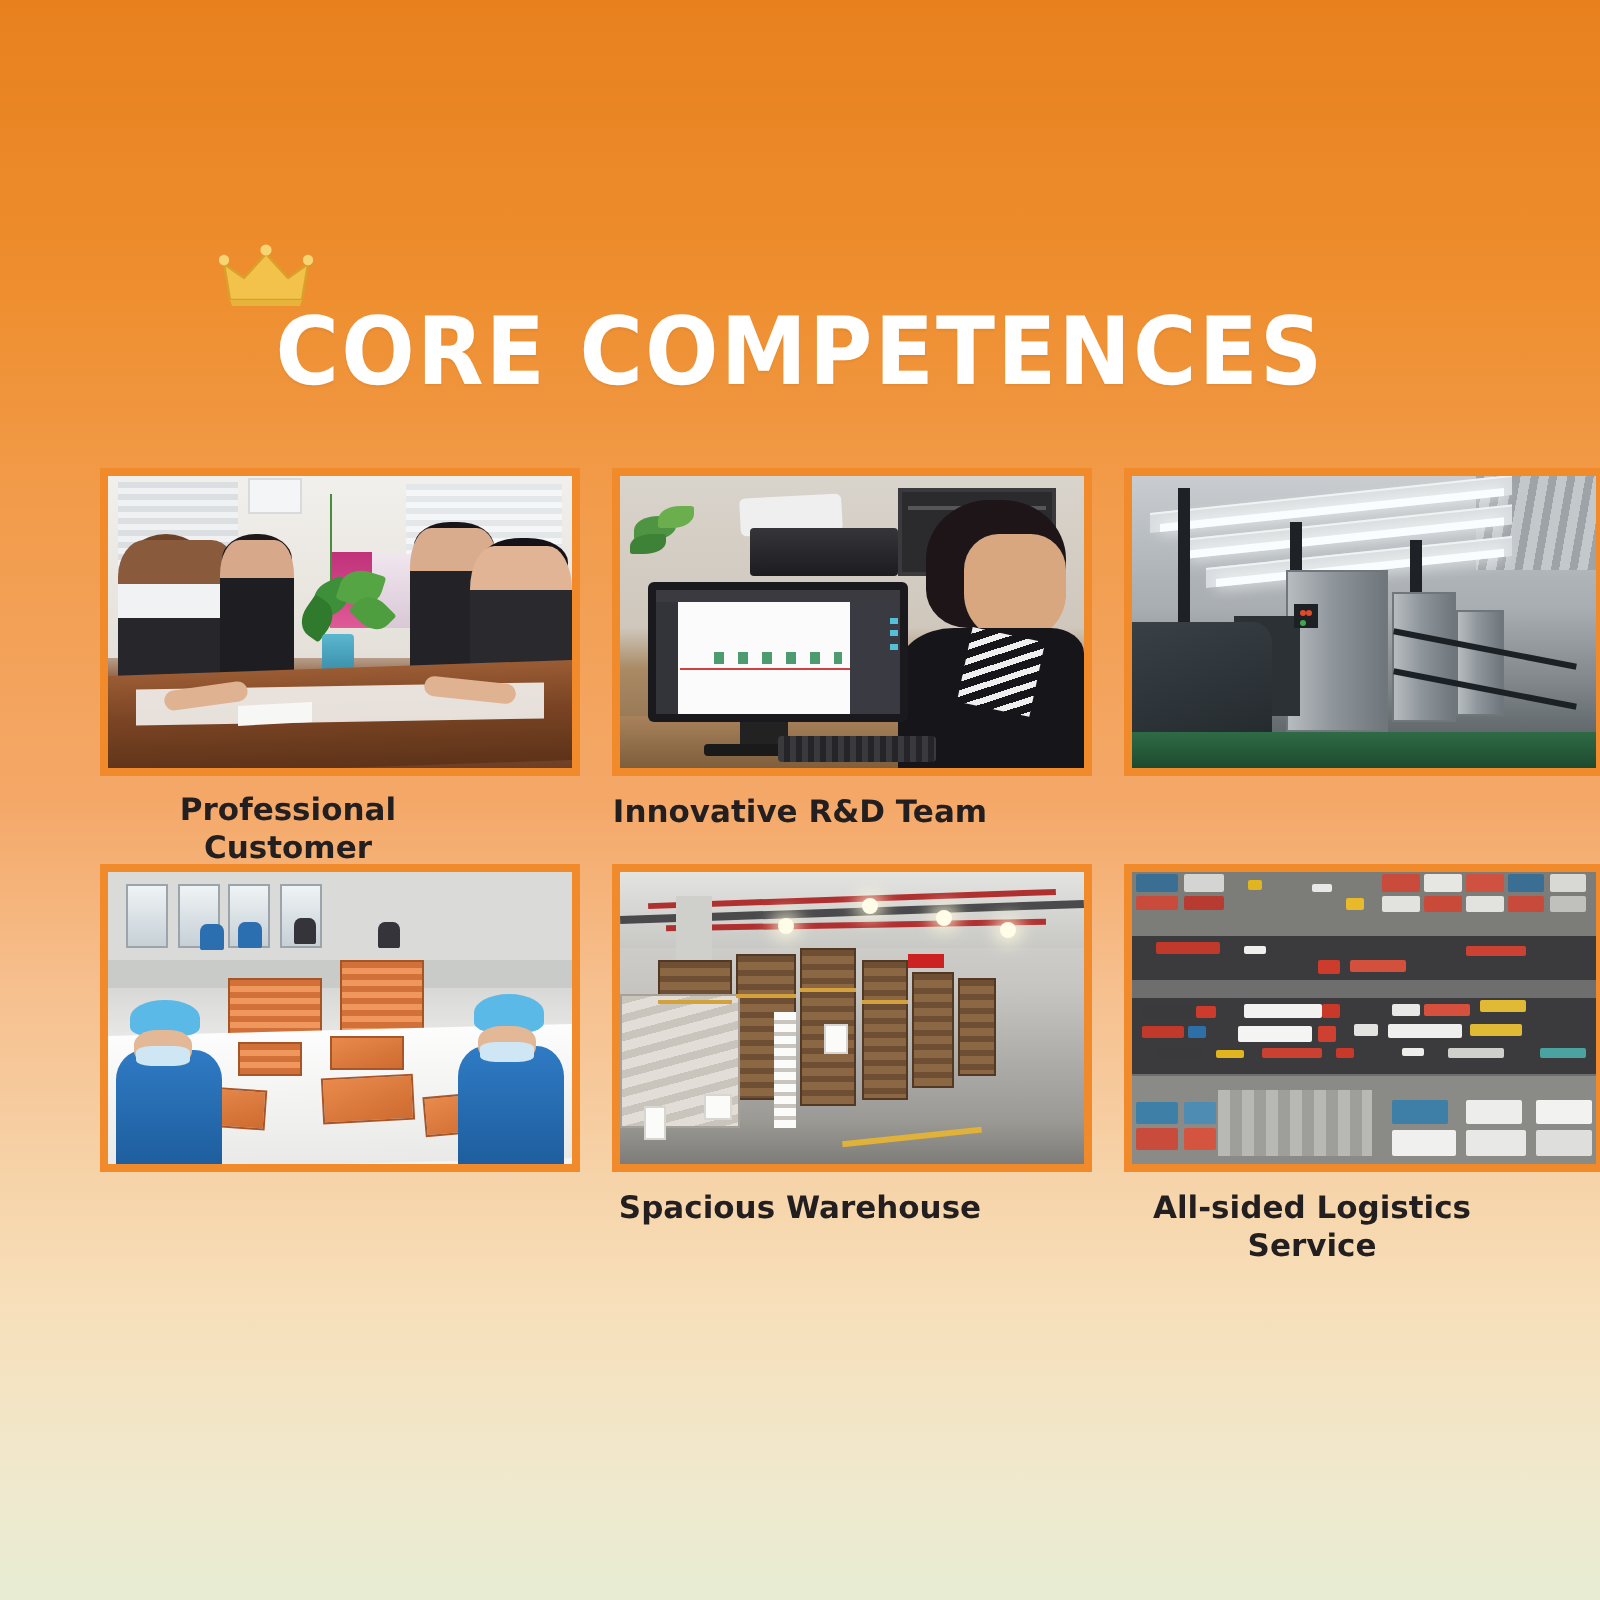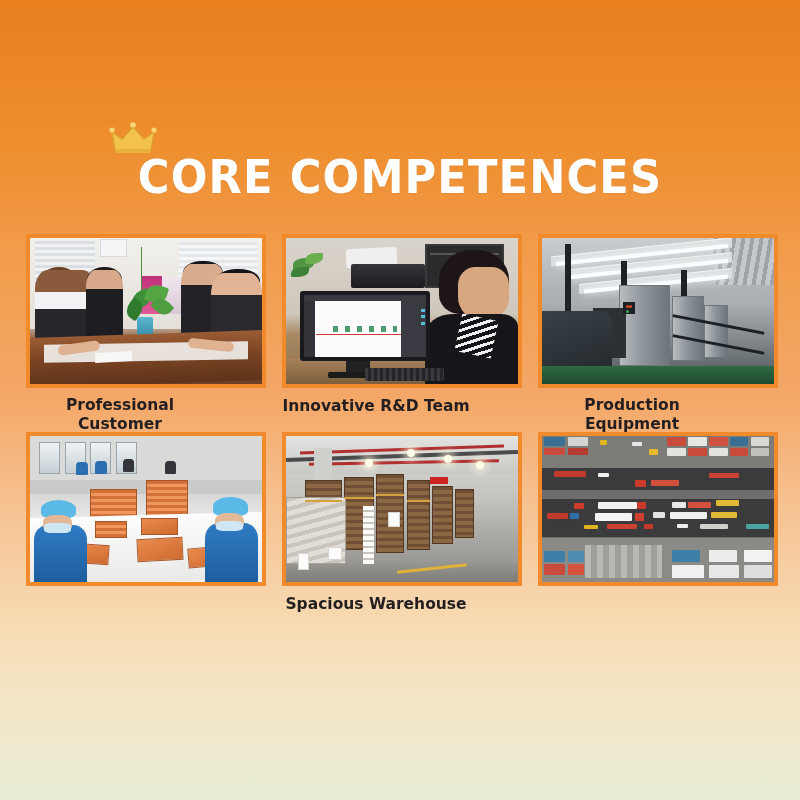--- a/index.html
+++ b/index.html
@@ -43,21 +43,21 @@
 
   
   .grid{
     position:absolute; left:26px; top:234px;
     width:748px;
     display:grid;
     grid-template-columns:repeat(3, 240px);
     grid-column-gap:16px;
     grid-row-gap:0px;
   }
-  .cell{ width:188px; }
+  .cell{ width:188px;margin-left:24px; }
   .frame{
     width:240px; height:154px;
     border:4px solid #F08A2A;
     background:#F08A2A;
     overflow:hidden;
     position:relative;
   }
   .photo{
     position:absolute; inset:0;
     overflow:hidden;
@@ -387,21 +387,20 @@
           <div class="o dotr" style="left:37.5%;top:46%"></div>
           <div class="o dotr" style="left:36%;top:49%;background:#3FA84C"></div>
           <div class="o darkmach"></div>
           <div class="o rail r1"></div>
             <div class="o rail r2"></div>
           <div class="o floor"></div>
         </div>
       </div>
     </div>
     <div class="cap">
-      <div>Production Equipment</div>
     </div>
   </div>
 
   <div class="cell">
     <div class="frame">
       <div class="photo">
         <div class="sc p4">
           <div class="o wall4"></div>
           <div class="o win" style="left:4%"></div>
           <div class="o win" style="left:15%"></div>
@@ -545,15 +544,18 @@
           <div class="o ctr" style="left:11%;bottom:5%;width:7%;height:7%;background:#D5543F"></div>
           <div class="o ctr" style="left:56%;bottom:14%;width:12%;height:8%;background:#3E7FA8"></div>
           <div class="o ctr" style="left:56%;bottom:3%;width:14%;height:9%;background:#F0F0EE"></div>
           <div class="o ctr" style="left:72%;bottom:14%;width:12%;height:8%;background:#EDEDEB"></div>
           <div class="o ctr" style="left:72%;bottom:3%;width:13%;height:9%;background:#E8E8E6"></div>
           <div class="o ctr" style="left:87%;bottom:14%;width:12%;height:8%;background:#F2F2F0"></div>
           <div class="o ctr" style="left:87%;bottom:3%;width:12%;height:9%;background:#DEDEDC"></div>
         </div>
       </div>
     </div>
+    <div class="cap cap-row2">
+      <div>All-sided Logistics Service</div>
+    </div>
   </div>
 
 </div>
 
 </body></html>

